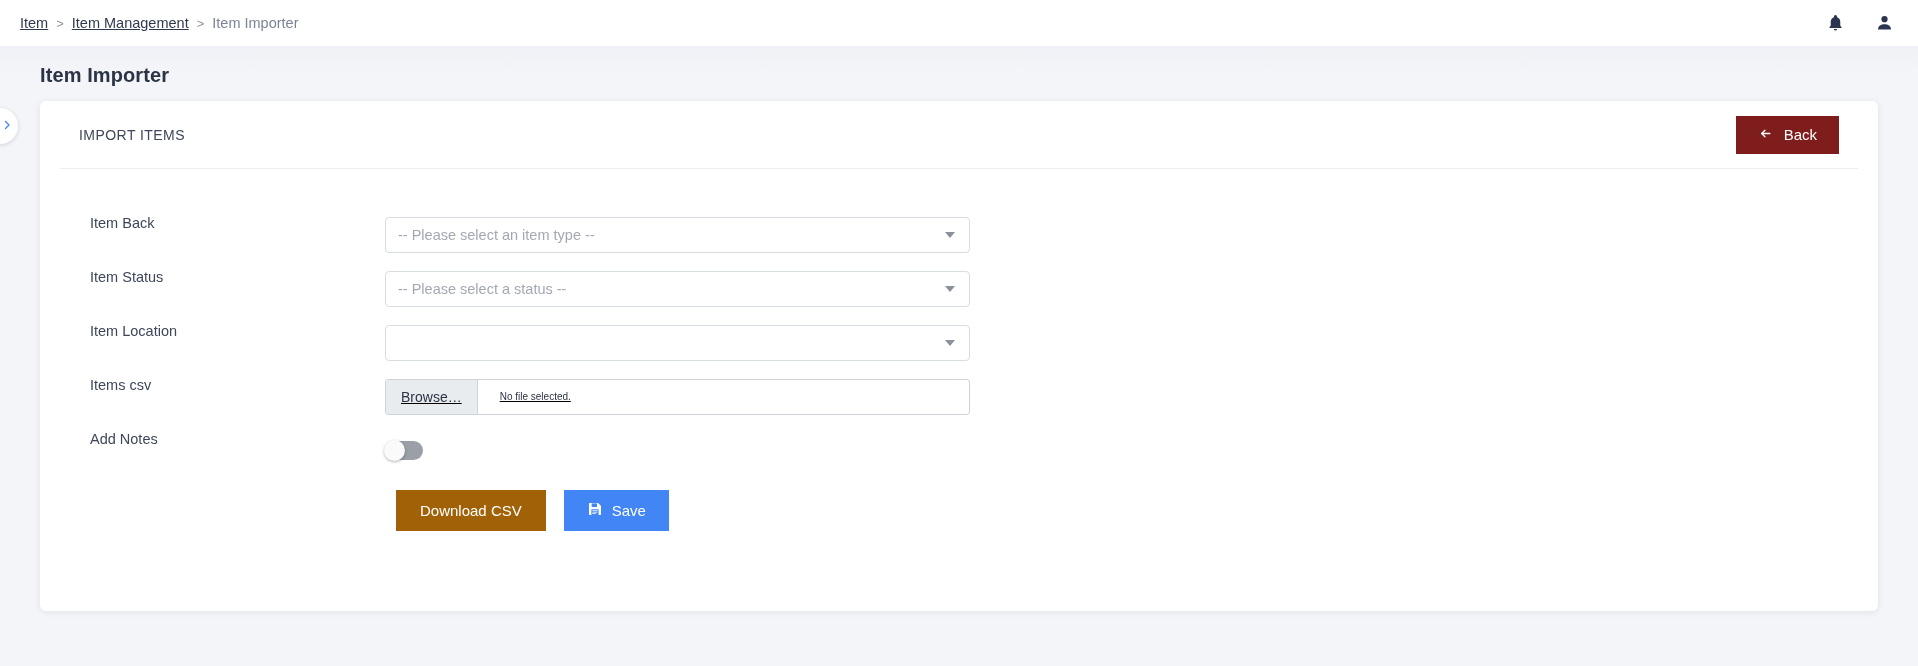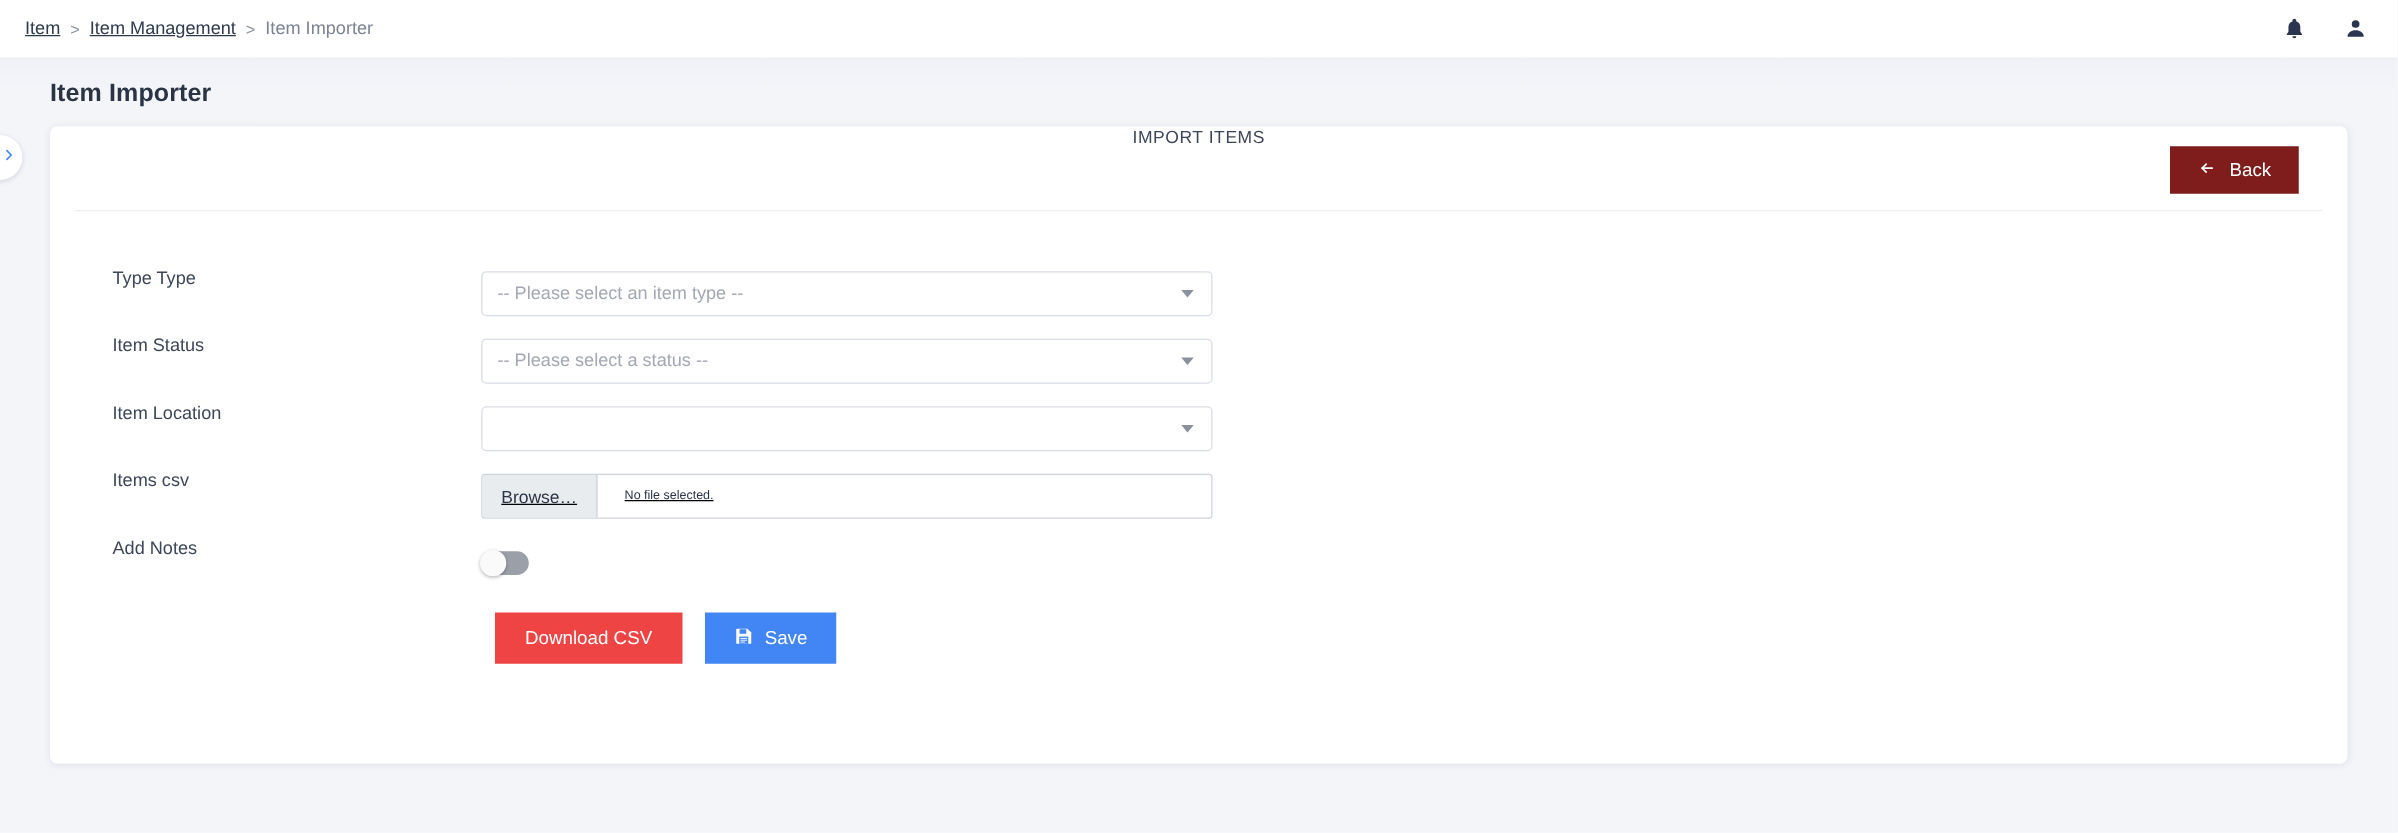--- a/index.html
+++ b/index.html
@@ -85,21 +85,20 @@
     height: 510px;
     padding: 0 20px;
     position: relative;
   }
   .card-head {
     height: 68px;
     display: flex;
     align-items: center;
     border-bottom: 1px solid #edeef2;
     padding: 0 19px;
-    flex-direction: column;
   }
   .card-head-title {
     font-size: 14px;
     color: #3d4759;
     letter-spacing: .45px;
   }
   .back-btn {
     margin-left: auto;
     background: #7f1d1d;
     color: #fff;
@@ -224,21 +223,21 @@
     border: none;
     font-size: 15px;
     font-family: inherit;
     color: #fff;
     cursor: pointer;
     display: flex;
     align-items: center;
     justify-content: center;
     gap: 9px;
   }
-  .btn-grey { background: #ef4444; padding: 0 24px; }
+  .btn-grey { background: #a16207; padding: 0 24px; }
   .btn-blue { background: #4285f4; padding: 0 23px; }
 </style>
 </head>
 <body>
 
 <div class="navbar">
   <div class="breadcrumb">
     <span class="crumb-link">Item</span>
     <span class="crumb-sep">&gt;</span>
     <span class="crumb-link">Item Management</span>
@@ -285,21 +284,21 @@
             <polyline points="11 6 5 12 11 18"></polyline>
           </svg>
         </span>
         <span>Back</span>
       </button>
     </div>
 
     <div class="form">
 
       <div class="row">
-        <div class="row-label">Type Type</div>
+        <div class="row-label">Item Back</div>
         <div class="control">
           <div class="select-box">
             <span class="select-placeholder">-- Please select an item type --</span>
             <span class="select-tools">
               <span class="caret"></span>
             </span>
           </div>
         </div>
       </div>
 

